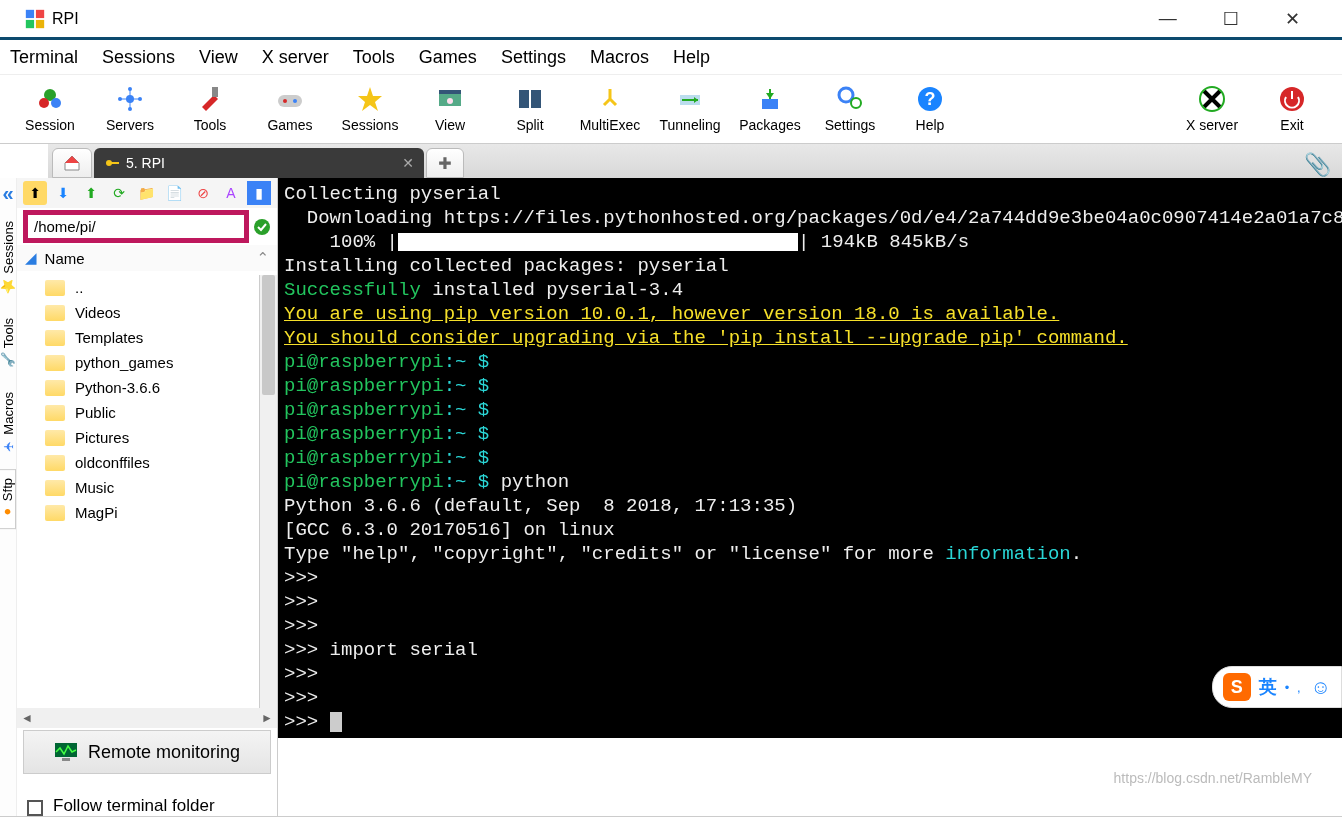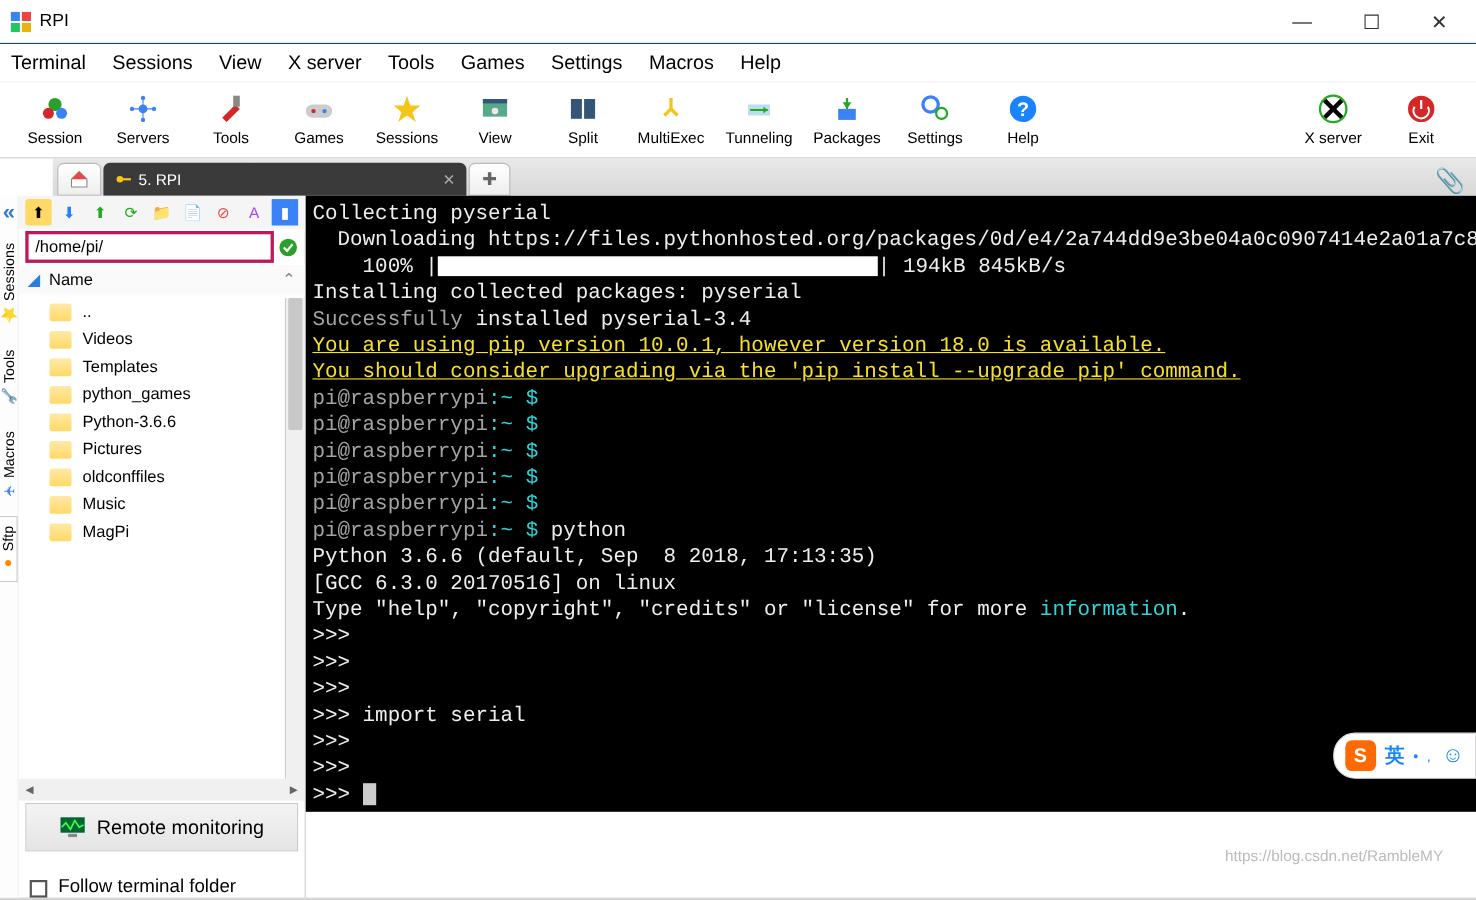--- a/index.html
+++ b/index.html
@@ -1,17 +1,17 @@
 <!DOCTYPE html>
 <html><head>
 <meta charset="utf-8">
 <style>
 * { box-sizing: border-box; margin: 0; padding: 0; }
 body { font-family: "Segoe UI", Arial, sans-serif; font-size: 13px; background: #fff; color: #000; width: 1342px; height: 818px; overflow: hidden; position: relative; }
-.titlebar { height: 40px; display: flex; align-items: center; padding: 0 8px; border-bottom: 1px solid #0c4a6e; }
+.titlebar { height: 40px; display: flex; align-items: center; padding: 0 24px; border-bottom: 3px solid #0c4a6e; }
 .titlebar .icon { width: 22px; height: 22px; margin-right: 6px; }
 .titlebar .title { flex: 1; font-size: 16px; }
 .win-controls { display: flex; gap: 30px; margin-right: 10px; }
 .win-controls span { font-size: 18px; color: #333; cursor: pointer; padding: 4px 8px; }
 .menubar { height: 34px; display: flex; align-items: center; padding: 0 10px; gap: 24px; font-size: 18px; }
 .menubar span { cursor: pointer; }
 .toolbar { height: 70px; display: flex; align-items: center; padding: 0 10px; border-top: 1px solid #eee; border-bottom: 1px solid #ccc; }
 .toolbar .tb-item { display: flex; flex-direction: column; align-items: center; width: 80px; font-size: 14px; cursor: pointer; }
 .toolbar .tb-item .ic { width: 28px; height: 28px; margin-bottom: 4px; display: flex; align-items: center; justify-content: center; }
 .toolbar .spacer { flex: 1; }
@@ -24,36 +24,36 @@
 .tabstrip { height: 34px; background: linear-gradient(#e8e8e8,#d8d8d8); display: flex; align-items: end; padding-left: 4px; gap: 2px; }
 .tab { height: 30px; display: flex; align-items: center; padding: 4px 10px; border-radius: 6px 6px 0 0; font-size: 14px; gap: 6px; }
 .tab.home { background: linear-gradient(#fff,#eee); border: 1px solid #bbb; }
 .tab.active { background: #3a3a3a; color: #fff; width: 330px; justify-content: space-between; }
 .tab.new { background: linear-gradient(#fff,#eee); border: 1px solid #bbb; width: 38px; justify-content: center; font-size: 16px; color: #666; }
 .attach { margin-left: auto; margin-right: 10px; color: #2a7de1; font-size: 22px; }
 .sidebar { width: 310px; display: flex; flex-direction: column; border-right: 1px solid #ccc; }
 .sb-toolbar { height: 30px; display: flex; align-items: center; gap: 4px; padding: 0 6px; background: #f5f5f5; }
 .sb-toolbar .sbt { width: 24px; height: 24px; display: flex; align-items: center; justify-content: center; cursor: pointer; font-size: 14px; }
 .path-row { display: flex; align-items: center; padding: 2px 6px; gap: 4px; }
-.path-row input { flex: 1; border: 3px solid #be185d; padding: 3px 6px; font-size: 15px; background: #fff; }
+.path-row input { flex: 1; border: 5px solid #be185d; padding: 3px 6px; font-size: 15px; background: #fff; }
 .lum { width: 18px; height: 18px; display: inline-block; }
 .filelist { flex: 1; overflow: hidden; position: relative; }
 .filelist-header { display: flex; align-items: center; padding: 4px 8px; background: #fafafa; font-size: 15px; gap: 8px; }
 .filelist-header .tri { color: #2a7de1; }
 .filelist-body { position: absolute; top: 30px; bottom: 20px; left: 0; right: 18px; overflow: hidden; }
 .filelist-body .row { display: flex; align-items: center; padding: 4px 8px 4px 28px; gap: 10px; font-size: 15px; cursor: pointer; }
 .folder-ic { width: 20px; height: 16px; background: linear-gradient(#ffe9a8,#ffd966); border-radius: 2px; display: inline-block; }
 .scrollbar-v { position: absolute; right: 0; top: 30px; bottom: 20px; width: 18px; background: #f0f0f0; border-left: 1px solid #ccc; }
 .scrollbar-v .thumb { position: absolute; top: 0; left: 2px; right: 2px; height: 120px; background: #c8c8c8; border-radius: 2px; }
 .scrollbar-h { position: absolute; left: 0; right: 0; bottom: 0; height: 20px; background: #f0f0f0; display: flex; align-items: center; justify-content: space-between; padding: 0 4px; color: #666; font-size: 12px; }
 .remote-mon { height: 44px; display: flex; align-items: center; justify-content: center; gap: 10px; background: linear-gradient(#f4f4f4,#e4e4e4); border: 1px solid #ccc; margin: 2px 6px; font-size: 18px; cursor: pointer; }
 .follow-row { height: 40px; display: flex; align-items: flex-end; padding: 0 10px; gap: 10px; font-size: 17px; }
 .follow-row .cb { width: 16px; height: 16px; border: 2px solid #555; }
 .terminal { flex: 1; background: #000; color: #fff; font-family: "Consolas","Courier New",monospace; font-size: 19px; line-height: 24px; padding: 4px 6px; white-space: pre; overflow: hidden; position: relative; }
-.terminal .g { color: #a3a3a3; }
+.terminal .g { color: #22c55e; }
 .terminal .y { color: #f6e02a; text-decoration: underline; }
 .terminal .c { color: #2ad6d6; }
 .terminal .w { color: #eee; }
 .terminal .prog { display: inline-block; width: 400px; height: 18px; background: #fff; vertical-align: middle; }
 .cursor { display: inline-block; width: 12px; height: 20px; background: #ccc; vertical-align: middle; }
 .footer { height: 30px; display: flex; align-items: center; padding: 0 10px; font-size: 17px; border-top: 1px solid #ccc; gap: 6px; }
 .watermark { position: absolute; right: 30px; bottom: 32px; color: #bbb; font-size: 14px; z-index: 5; }
 .ime-bar { position: absolute; right: 0; bottom: 110px; display: flex; align-items: center; gap: 8px; background: #fff; border: 1px solid #ddd; border-radius: 20px 0 0 20px; padding: 6px 10px; box-shadow: 0 2px 6px rgba(0,0,0,0.2); z-index: 10; }
 .ime-bar .s-ic { width: 28px; height: 28px; background: #ff6a00; border-radius: 6px; color: #fff; font-weight: bold; display: flex; align-items: center; justify-content: center; font-size: 18px; }
 .ime-bar .zh { color: #1a84ff; font-size: 18px; font-weight: bold; }
@@ -320,20 +320,24 @@
             <span class="folder-ic"></span>
             <span>Templates</span>
           </div>
         <div class="row">
             <span class="folder-ic"></span>
             <span>python_games</span>
           </div>
         <div class="row">
             <span class="folder-ic"></span>
             <span>Python-3.6.6</span>
+          </div>
+        <div class="row">
+            <span class="folder-ic"></span>
+            <span>Public</span>
           </div>
         <div class="row">
             <span class="folder-ic"></span>
             <span>Pictures</span>
           </div>
         <div class="row">
             <span class="folder-ic"></span>
             <span>oldconffiles</span>
           </div>
         <div class="row">

